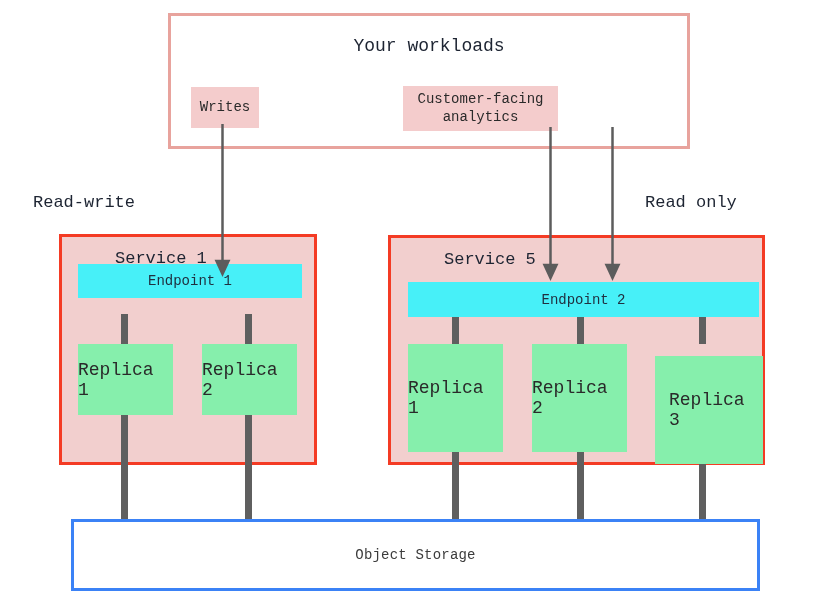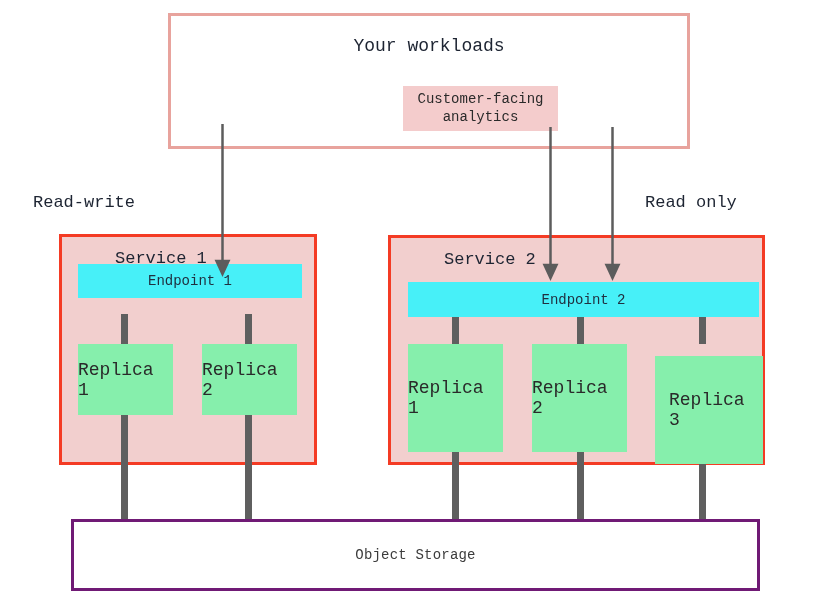--- a/index.html
+++ b/index.html
@@ -73,46 +73,47 @@
   .c-s1b-dn{left:245px;top:415px;height:106px;}
   .c-s2a-up{left:452px;top:315px;height:29px;}
   .c-s2b-up{left:577px;top:315px;height:29px;}
   .c-s2c-up{left:699px;top:315px;height:29px;}
   .c-s2a-dn{left:452px;top:452px;height:69px;}
   .c-s2b-dn{left:577px;top:452px;height:69px;}
   .c-s2c-dn{left:699px;top:452px;height:69px;}
   
   .storage-box{
     left:71px;top:519px;width:689px;height:72px;
-    border:3px solid #701a75;background:#ffffff;
+    border:3px solid #3b82f6;background:#ffffff;
     box-sizing:border-box;
     display:flex;align-items:center;justify-content:center;
     font-size:14px;color:#3c3c3c;letter-spacing:0.2px;
   }
   
   .arrow-layer{left:0;top:0;width:829px;height:608px;pointer-events:none;}
 </style>
 </head>
 <body>
 
 <div id="stage">
 
   <div class="abs workloads-box">
     <div class="abs workloads-title">Your workloads</div>
+    <div class="abs pill writes-box">Writes</div>
     <div class="abs pill cfa-box">Customer-facing analytics</div>
   </div>
 
   <div class="abs section-label read-write">Read-write</div>
   <div class="abs section-label read-only">Read only</div>
 
   <div class="abs service-box service1">
     <div class="service-title">Service 1</div>
   </div>
   <div class="abs service-box service2">
-    <div class="service-title">Service 2</div>
+    <div class="service-title">Service 5</div>
   </div>
 
   <div class="abs conn c-s1a-up"></div>
   <div class="abs conn c-s1b-up"></div>
   <div class="abs conn c-s1a-dn"></div>
   <div class="abs conn c-s1b-dn"></div>
   <div class="abs conn c-s2a-up"></div>
   <div class="abs conn c-s2b-up"></div>
   <div class="abs conn c-s2c-up"></div>
   <div class="abs conn c-s2a-dn"></div>

